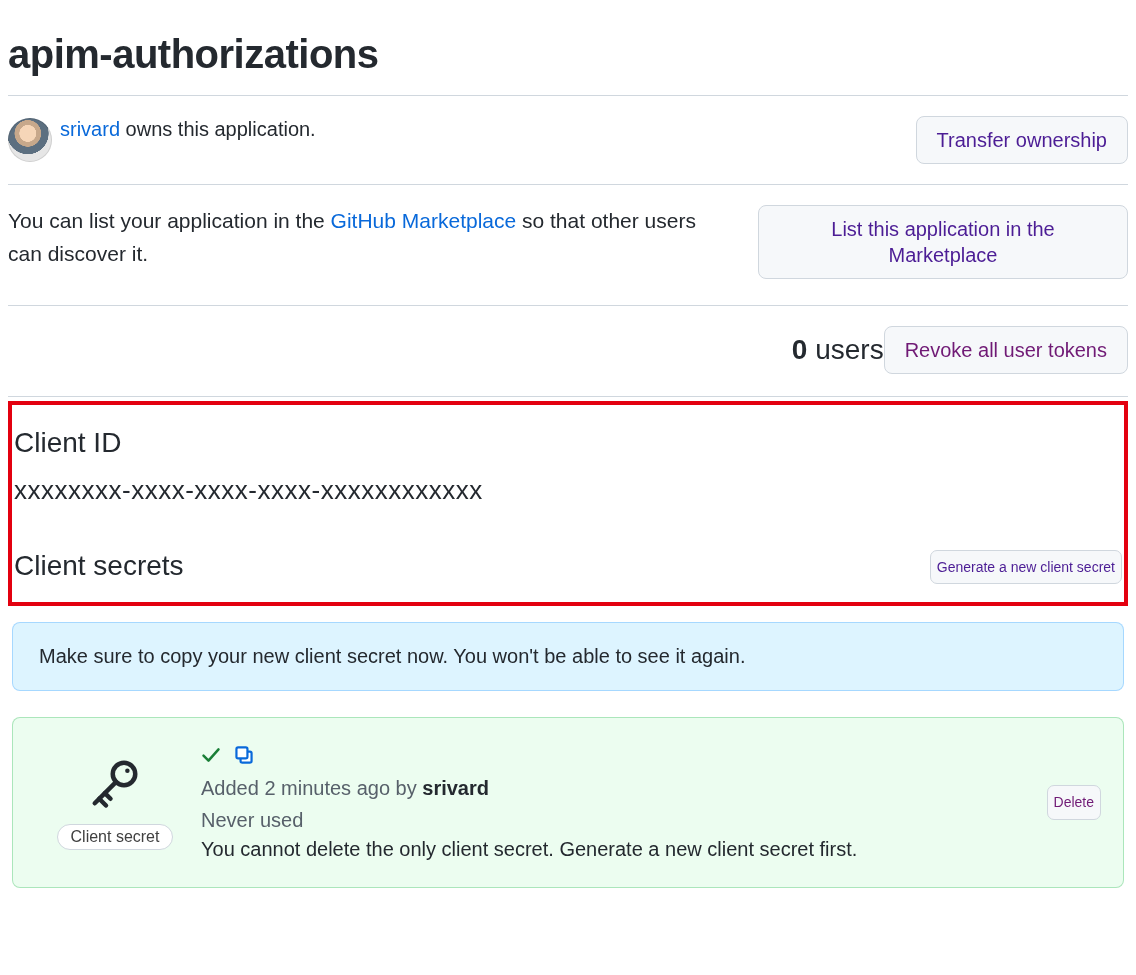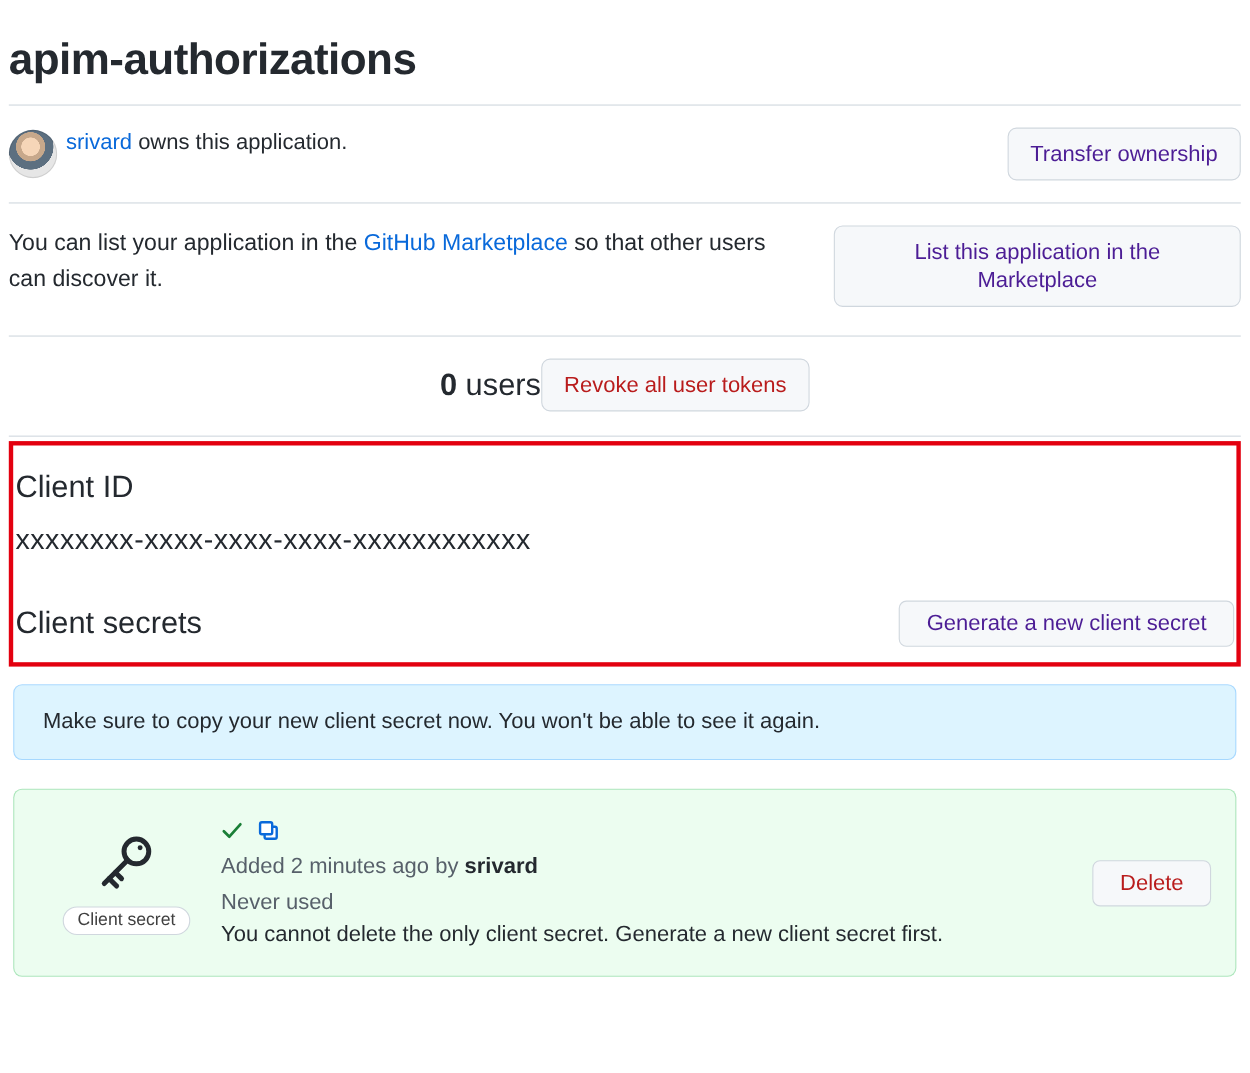--- a/index.html
+++ b/index.html
@@ -49,35 +49,35 @@
     background: #f6f8fa;
     border: 1px solid #d0d7de;
     border-radius: 8px;
     padding: 10px 20px;
     font-size: 20px;
     color: #4c1d95;
     cursor: pointer;
     font-family: inherit;
     line-height: 1.3;
   }
-  .btn.danger { color: #b91c1c; }
-  .btn.sm { font-size: 20px; padding: 7px 24px; border-radius: 7px; }
+  .btn.danger { color: #701a75; }
+  .btn.sm { font-size: 14px; padding: 7px 6px; border-radius: 7px; }
   .btn.wide { width: 370px; text-align: center; }
   .market-row {
     display: flex;
     align-items: flex-start;
     justify-content: space-between;
     gap: 20px;
     padding: 20px 0 26px 0;
   }
   .market-text { font-size: 21px; line-height: 1.55; max-width: 720px; }
   .users-row {
     display: flex;
     align-items: center;
-    justify-content: center;
+    justify-content: flex-end;
     padding: 20px 0 22px 0;
   }
   .users-count { font-size: 28px; }
   .users-count .num { font-weight: 700; }
   .red-box {
     border: 4px solid #e3000f;
     padding: 18px 2px 14px 2px;
     margin-top: 4px;
   }
   .section-h {

